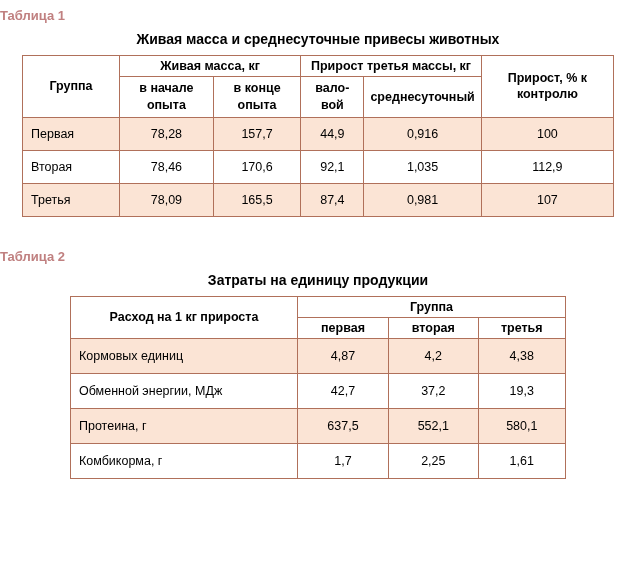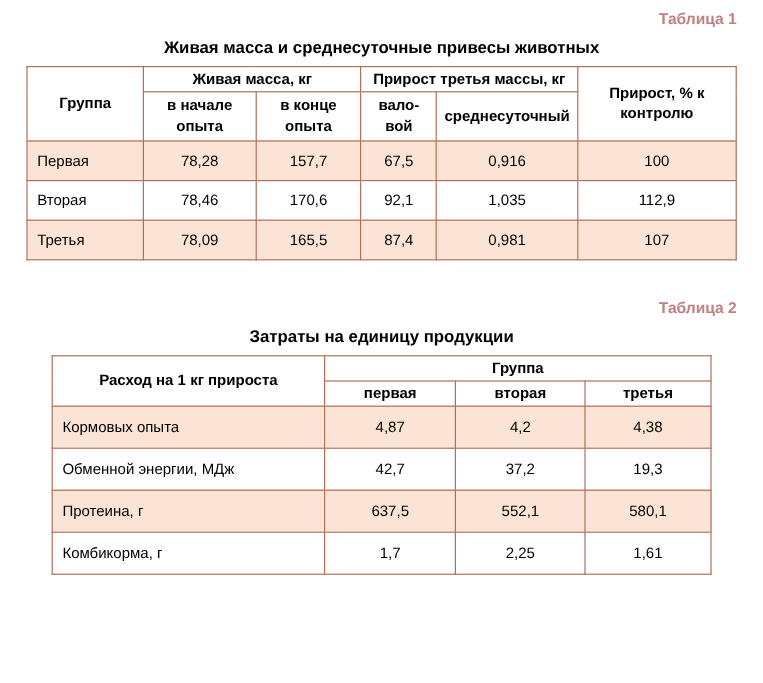--- a/index.html
+++ b/index.html
@@ -14,21 +14,21 @@
     color: #000000;
     overflow: hidden;
   }
   .page {
     position: relative;
     width: 636px;
     height: 569px;
     box-sizing: border-box;
   }
   .table-caption {
-    text-align: right;
+    text-align: left;
     color: #c08080;
     font-size: 13px;
     font-weight: bold;
     padding-right: 22px;
     margin-top: 8px;
   }
   .table-title {
     text-align: center;
     font-size: 14px;
     font-weight: bold;
@@ -70,21 +70,21 @@
     width: 84px;
   }
   #table1 .hdr-sub {
     height: 26px;
   }
   #table1 td.body-cell {
     height: 26px;
   }
   
   #table2 {
-    width: 550px;
+    width: 496px;
   }
   #table2 .rowhdr {
     width: 214px;
   }
   #table2 td.body-cell {
     height: 28px;
   }
   .tbl-wrap {
     padding: 0 22px;
   }
@@ -113,21 +113,21 @@
         <th class="plain hdr-sub two-line">в начале опыта</th>
         <th class="plain hdr-sub two-line">в конце опыта</th>
         <th class="plain hdr-sub two-line">вало-вой</th>
         <th class="plain hdr-sub">среднесуточный</th>
       </tr>
 
       <tr>
         <td class="shaded body-cell left-cell">Первая</td>
         <td class="shaded body-cell">78,28</td>
         <td class="shaded body-cell">157,7</td>
-        <td class="shaded body-cell">67,5</td>
+        <td class="shaded body-cell">44,9</td>
         <td class="shaded body-cell">0,916</td>
         <td class="shaded body-cell">100</td>
       </tr>
       <tr>
         <td class="plain body-cell left-cell">Вторая</td>
         <td class="plain body-cell">78,46</td>
         <td class="plain body-cell">170,6</td>
         <td class="plain body-cell">92,1</td>
         <td class="plain body-cell">1,035</td>
         <td class="plain body-cell">112,9</td>
@@ -154,21 +154,21 @@
         <th class="plain rowhdr two-line" rowspan="2">Расход на 1 кг прироста</th>
         <th class="plain" colspan="3">Группа</th>
       </tr>
       <tr>
         <th class="plain">первая</th>
         <th class="plain">вторая</th>
         <th class="plain">третья</th>
       </tr>
 
       <tr>
-        <td class="shaded body-cell left-cell">Кормовых опыта</td>
+        <td class="shaded body-cell left-cell">Кормовых единиц</td>
         <td class="shaded body-cell">4,87</td>
         <td class="shaded body-cell">4,2</td>
         <td class="shaded body-cell">4,38</td>
       </tr>
       <tr>
         <td class="plain body-cell left-cell">Обменной энергии, МДж</td>
         <td class="plain body-cell">42,7</td>
         <td class="plain body-cell">37,2</td>
         <td class="plain body-cell">19,3</td>
       </tr>

